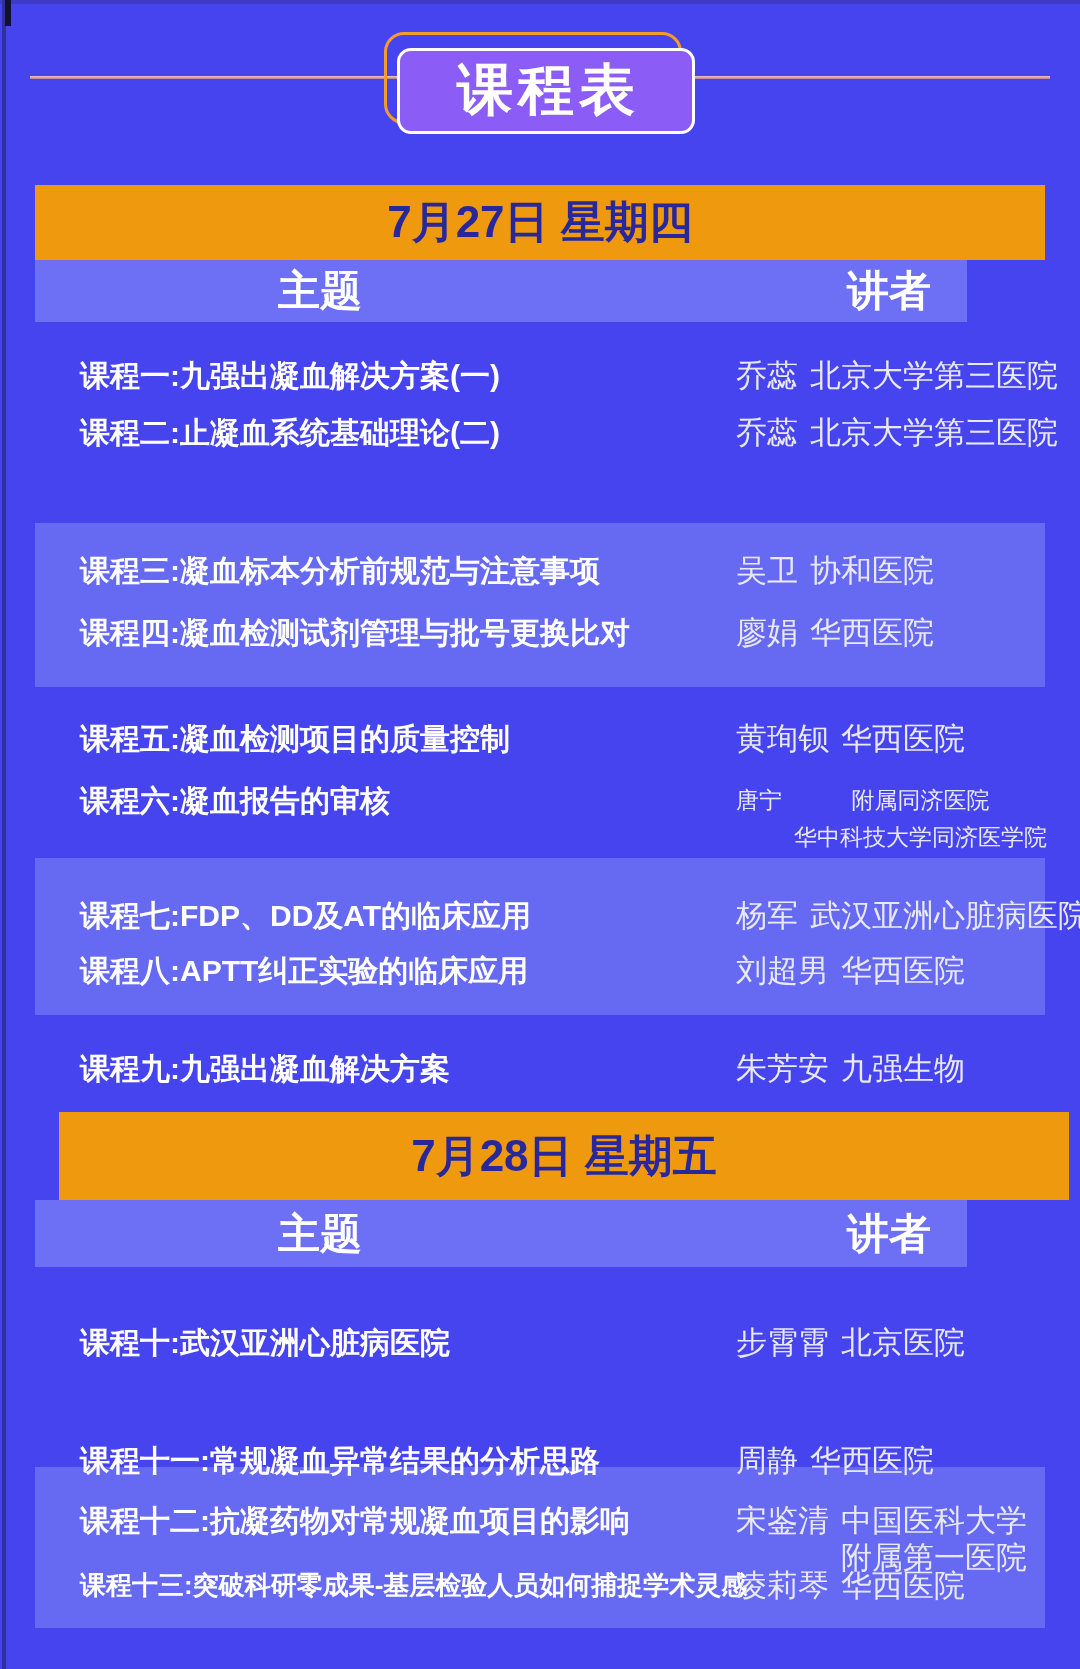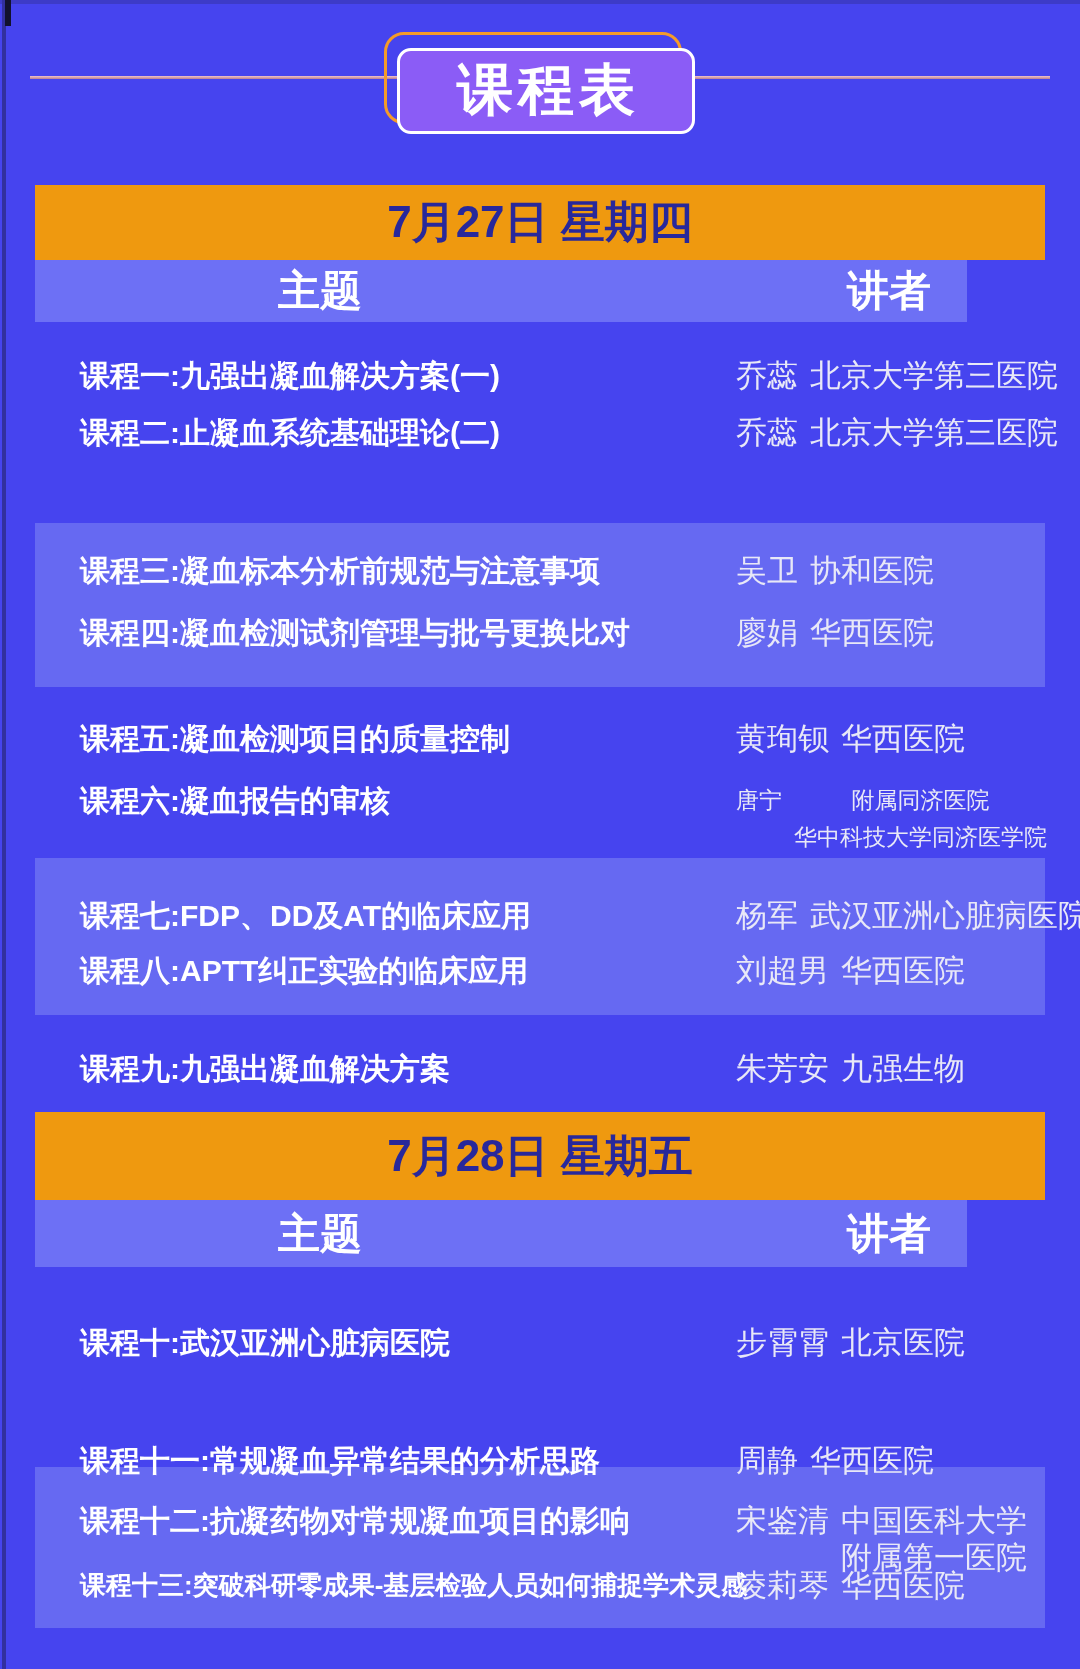--- a/index.html
+++ b/index.html
@@ -17,21 +17,21 @@
   .frame-orange{position:absolute;left:384px;top:32px;width:292px;height:86px;
     border:3px solid #f59b29;border-radius:20px;z-index:2;}
   .frame-white{position:absolute;left:397px;top:48px;width:292px;height:80px;
     border:3px solid #ffffff;border-radius:14px;background:#8b5cf6;z-index:3;
     display:flex;align-items:center;justify-content:center;}
   .poster-title{font-size:56px;font-weight:700;color:#ffffff;letter-spacing:5px;padding-left:5px;}
 
   .banner{position:absolute;left:35px;width:1010px;background:#ef990f;color:#28289b;
     display:flex;align-items:center;justify-content:center;font-weight:700;font-size:44px;z-index:2;}
   #banner-day1{top:185px;height:75px;}
-  #banner-day2{top:1112px;height:88px;}
+  #banner-day2{top:1112px;height:88px;margin-left:24px;}
 
   .header-row{position:absolute;left:35px;width:932px;background:#6d70f5;z-index:2;}
   #header-day1{top:260px;height:62px;}
   #header-day2{top:1200px;height:67px;}
   .col-label{position:absolute;color:#ffffff;font-weight:700;font-size:42px;top:50%;transform:translateY(-50%);white-space:nowrap;}
   .col-topic{left:243px;}
   .col-speaker{left:792px;margin-left:20px;}
 
   .block{position:absolute;left:35px;width:1010px;background:#6669f2;z-index:1;}
   #block-a{top:523px;height:164px;}

